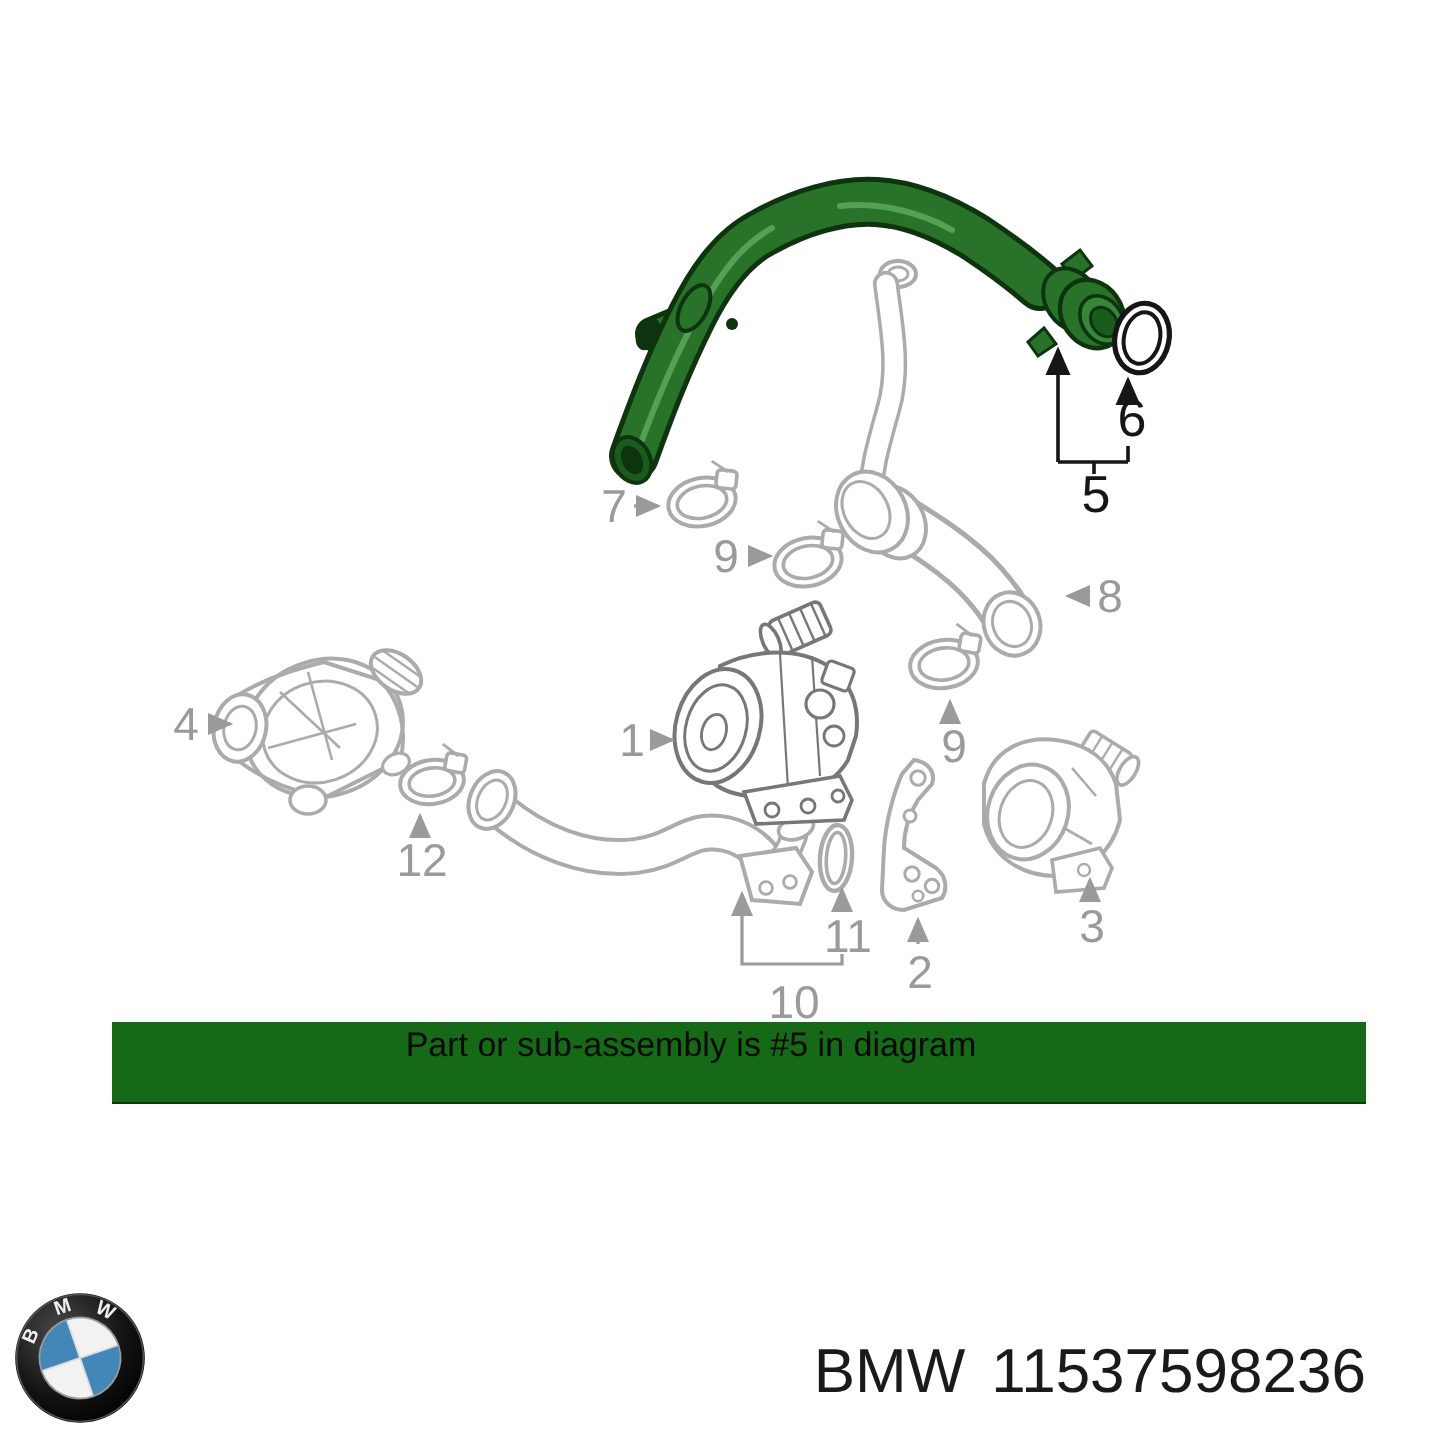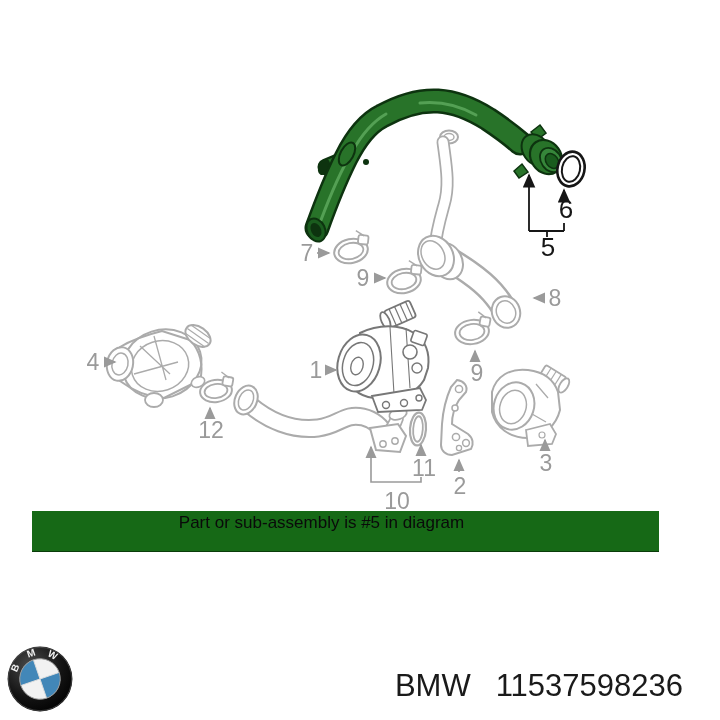--- a/index.html
+++ b/index.html
@@ -1,31 +1,31 @@
 <!DOCTYPE html>
 <html><head>
 <meta charset="utf-8">
 <style>
   html,body{margin:0;padding:0;background:#ffffff;}
   body{width:720px;height:720px;overflow:hidden;font-family:"Liberation Sans",sans-serif;}
   .stage{position:relative;width:720px;height:720px;background:#fff;}
   .diagram-svg{position:absolute;left:0;top:0;}
   .banner{
-    position:absolute;left:32px;top:511px;width:627px;height:41px;
+    position:absolute;left:56px;top:511px;width:627px;height:41px;
     box-sizing:border-box;
     border-bottom:1px solid #0a3c0a;
     text-align:center;
     padding-top:2px;padding-right:48px;
     color:#0a0a0a;font-size:17px;line-height:19.5px;
   }
   .footer-part{
     position:absolute;right:37px;top:670px;
     font-size:31px;line-height:31px;color:#1a1a1a;white-space:nowrap;
   }
-  .footer-part .pn{margin-left:25px;}
+  .footer-part .pn{margin-left:13px;}
   .logo-svg{position:absolute;left:4px;top:642px;}
   .co{fill:#9a9a9a;font-size:23px;font-family:"Liberation Sans",sans-serif;}
   .cob{fill:#161616;font-size:26px;font-family:"Liberation Sans",sans-serif;}
 </style>
 </head>
 <body>
 
 <div class="stage">
 
   <svg class="diagram-svg" width="720" height="560" viewBox="0 0 720 560">

